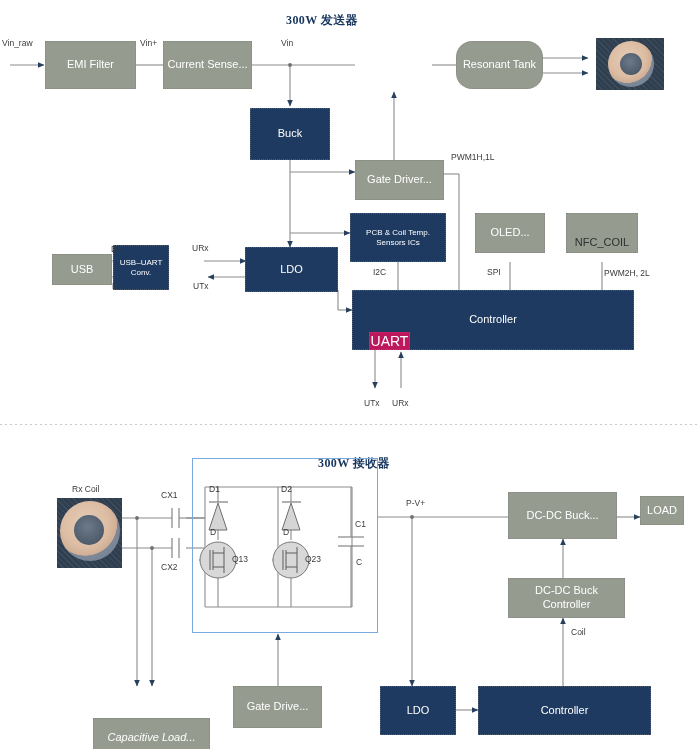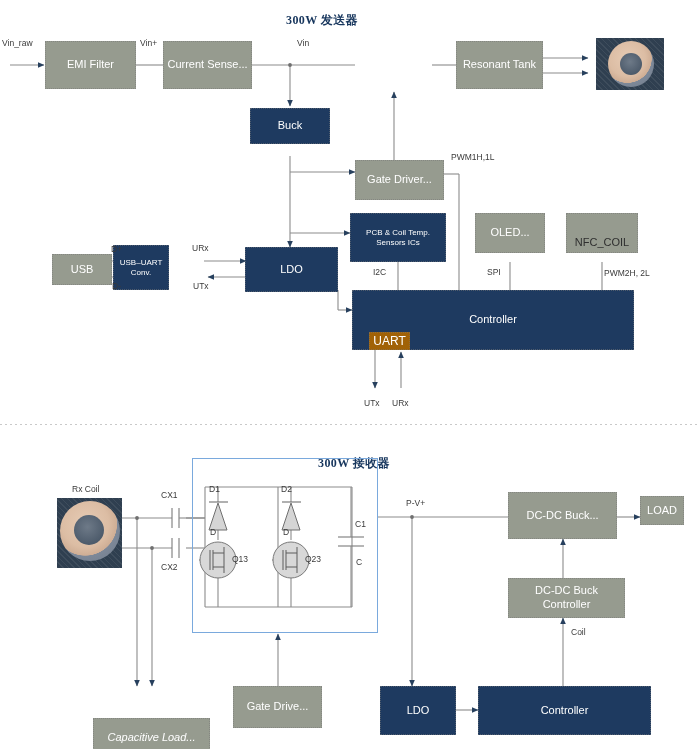--- a/index.html
+++ b/index.html
@@ -32,21 +32,21 @@
   .blk.small{font-size:8px;}
 
   
   .lbl{
     position:absolute;font-size:8.5px;color:#3a3a3a;white-space:nowrap;
     font-family:"Liberation Sans","DejaVu Sans",sans-serif;
   }
 
   
   #uart-badge{
-    position:absolute;background:#a16207;color:#ffffff;font-size:12px;
+    position:absolute;background:#be185d;color:#ffffff;font-size:14px;
     display:flex;align-items:center;justify-content:center;
     border:1px dotted rgba(120,120,120,.5);box-sizing:border-box;
   }
 
   
   #rect-box{
     position:absolute;border:1.3px solid #7aa9dd;background:transparent;
     box-sizing:border-box;
   }
 
@@ -201,29 +201,29 @@
     </g>
   </svg>
 
   <div class="title" id="title-tx">300W 发送器</div>
 
   <div class="blk gray" style="left:45px;top:41px;width:91px;height:48px;">EMI Filter</div>
 
   <div class="blk gray" style="left:163px;top:41px;width:89px;height:48px;">Current Sense...</div>
 
 
-  <div class="blk gray" style="left:456px;top:41px;width:87px;height:48px;">Resonant Tank</div>
+  <div class="blk gray" style="left:456px;top:41px;width:87px;height:48px;border-radius:16px;">Resonant Tank</div>
 
   <div class="coilpic" style="left:596px;top:38px;width:68px;height:52px;">
     <div class="hatch"></div>
     <div class="ring" style="left:12px;top:3px;width:46px;height:46px;"></div>
     <div class="hub" style="left:24px;top:15px;width:22px;height:22px;"></div>
   </div>
 
-  <div class="blk navy" style="left:250px;top:108px;width:80px;height:36px;">Buck</div>
+  <div class="blk navy" style="left:250px;top:108px;width:80px;height:52px;">Buck</div>
 
   <div class="blk gray" style="left:355px;top:160px;width:89px;height:40px;">Gate Driver...</div>
 
   <div class="blk navy small" style="left:350px;top:213px;width:96px;height:49px;">PCB &amp; Coil Temp. Sensors ICs</div>
 
   <div class="blk gray" style="left:475px;top:213px;width:70px;height:40px;">OLED...</div>
 
   <div class="blk gray" style="left:566px;top:213px;width:72px;height:40px;
               align-items:flex-end;color:#2f2f2f;">NFC_COIL</div>
 
@@ -232,21 +232,21 @@
   <div class="blk navy" style="left:352px;top:290px;width:282px;height:60px;">Controller</div>
 
   <div id="uart-badge" style="left:369px;top:332px;width:41px;height:18px;">UART</div>
 
   <div class="blk gray" style="left:52px;top:254px;width:60px;height:31px;">USB</div>
 
   <div class="blk navy small" style="left:113px;top:245px;width:56px;height:45px;">USB–UART Conv.</div>
 
   <div class="lbl" style="left:2px;top:38px;">Vin_raw</div>
   <div class="lbl" style="left:140px;top:38px;">Vin+</div>
-  <div class="lbl" style="left:281px;top:38px;margin-left:16px;">Vin</div>
+  <div class="lbl" style="left:281px;top:38px;">Vin</div>
   <div class="lbl" style="left:451px;top:152px;">PWM1H,1L</div>
   <div class="lbl" style="left:604px;top:268px;">PWM2H, 2L</div>
   <div class="lbl" style="left:373px;top:267px;">I2C</div>
   <div class="lbl" style="left:487px;top:267px;">SPI</div>
   <div class="lbl" style="left:111px;top:244px;">D+</div>
   <div class="lbl" style="left:112px;top:281px;">D-</div>
   <div class="lbl" style="left:192px;top:243px;">URx</div>
   <div class="lbl" style="left:193px;top:281px;">UTx</div>
   <div class="lbl" style="left:364px;top:398px;">UTx</div>
   <div class="lbl" style="left:392px;top:398px;">URx</div>

